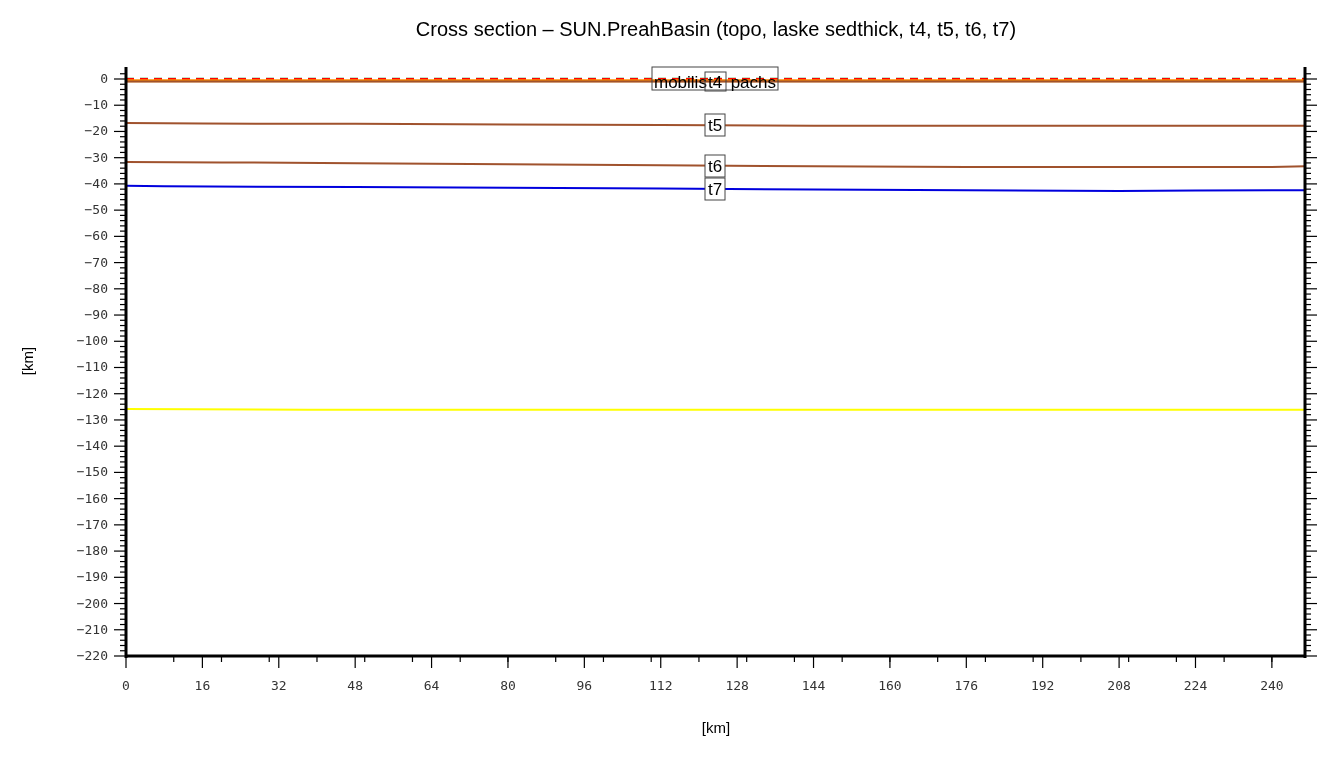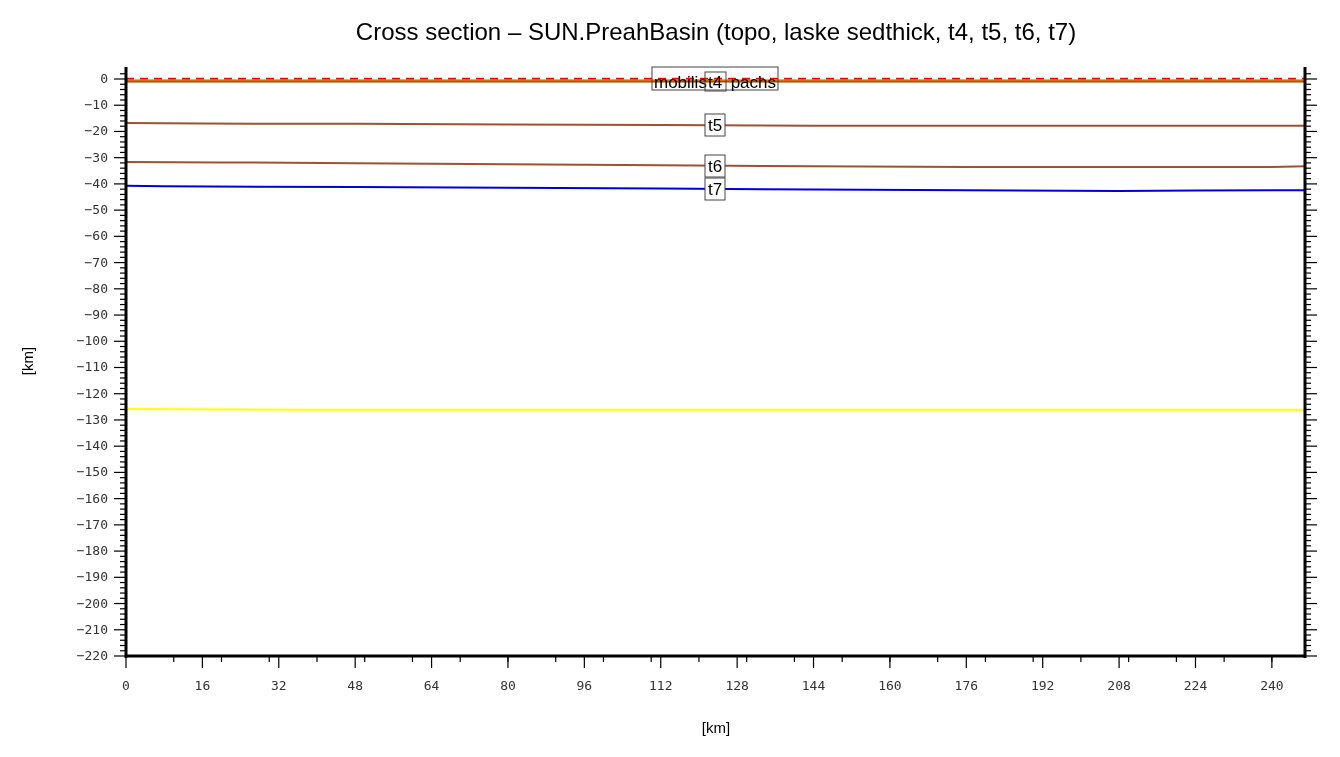--- a/index.html
+++ b/index.html
@@ -1,17 +1,17 @@
 <!DOCTYPE html>
 <html><head>
 <meta charset="utf-8">
 <style>
   html, body { margin: 0; padding: 0; background: #ffffff; }
   body { width: 1340px; height: 757px; position: relative; overflow: hidden; font-family: "Liberation Sans", sans-serif; }
-  #title { position: absolute; top: 18px; left: 0; width: 1432px; text-align: center; font-size: 24px; color: #000; }
+  #title { position: absolute; top: 18px; left: 0; width: 1432px; text-align: center; font-size: 20px; color: #000; }
   svg { position: absolute; left: 0; top: 0; }
   .tick-label { font-family: "DejaVu Sans Mono", "Liberation Mono", monospace; font-size: 13px; fill: #333; }
   .axis-label { font-family: "Liberation Sans", sans-serif; font-size: 15px; fill: #000; }
   .line-label { font-family: "Liberation Sans", sans-serif; font-size: 17px; fill: #000; }
 </style>
 </head>
 <body>
 
 <div id="title" style="width: auto; left: 716px; transform: translateX(-50%); white-space: nowrap;">Cross section – SUN.PreahBasin (topo, laske sedthick, t4, t5, t6, t7)</div>
 

